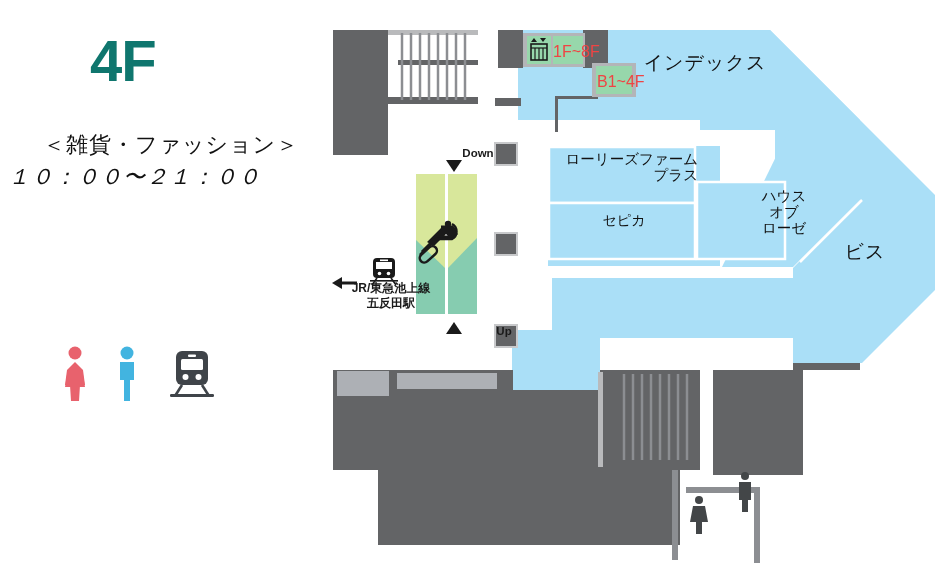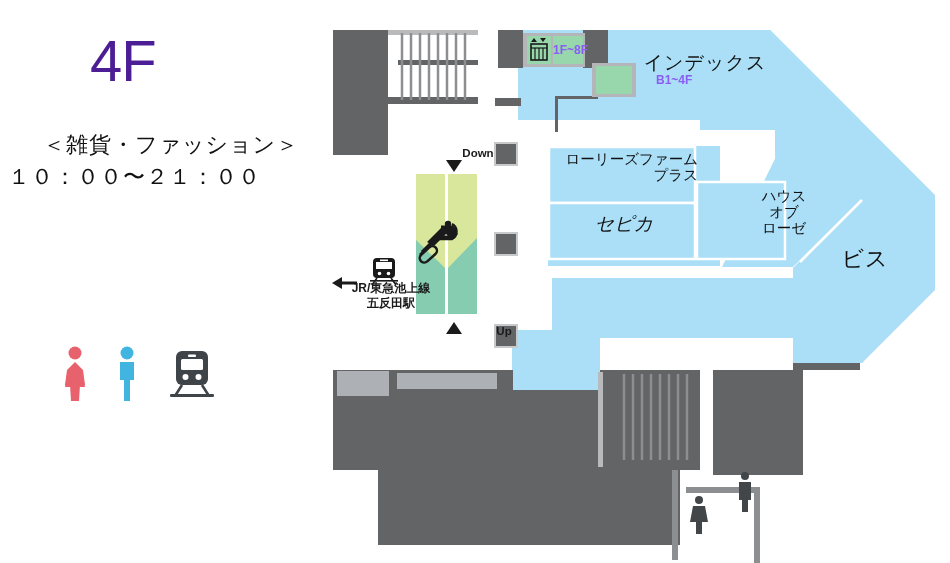--- a/index.html
+++ b/index.html
@@ -22,43 +22,44 @@
     left: 0;
     top: 0;
     width: 310px;
     height: 563px;
   }
   #floor-number {
     position: absolute;
     left: 90px;
     top: 32px;
     font-size: 58px;
-    font-weight: normal;
+    font-weight: bold;
     letter-spacing: -1px;
     line-height: 1;
-    color: #4c1d95;
+    color: #0f766e;
   }
   #category-label {
     position: absolute;
     left: 8px;
     top: 130px;
     font-size: 22px;
     letter-spacing: 1px;
     color: #111111;
     white-space: nowrap;
     margin-left: 35px;
   }
   #hours-label {
     position: absolute;
     left: 8px;
     top: 162px;
     font-size: 22px;
     letter-spacing: 1px;
     color: #111111;
     white-space: nowrap;
+    font-style: italic;
   }
   #legend-icons {
     position: absolute;
     left: 58px;
     top: 345px;
     width: 170px;
     height: 60px;
   }
   .legend-icon {
     position: absolute;
@@ -87,56 +88,55 @@
   }
   #shop-index-label {
     left: 640px;
     top: 52px;
     width: 130px;
     font-size: 19px;
     letter-spacing: 1px;
   }
   #shop-vis-label {
     left: 830px;
-    top: 247px;
+    top: 241px;
     width: 70px;
-    font-size: 22px;
+    font-size: 19px;
     letter-spacing: 1px;
   }
   #shop-lowrys-label {
     left: 550px;
     top: 151px;
     width: 148px;
     font-size: 14.5px;
     text-align: right;
   }
   #shop-sepika-label {
     left: 550px;
     top: 213px;
     width: 148px;
-    font-size: 19px;
-    font-style: italic;
+    font-size: 14px;
   }
   #shop-houseofrose-label {
     left: 700px;
     top: 188px;
     width: 80px;
     font-size: 14.5px;
     margin-left: 44px;
   }
   .elev-range {
     position: absolute;
-    font-size: 12px;
-    font-weight: bold;
-    color: #8b5cf6;
+    font-size: 16px;
+    font-weight: normal;
+    color: #ef4444;
     letter-spacing: 0px;
     white-space: nowrap;
   }
   #elev-top-range { left: 553px; top: 43px; }
-  #elev-mid-range { left: 612px; top: 73px; padding-left: 44px; }
+  #elev-mid-range { left: 597px; top: 73px; }
 
   .esc-dir {
     position: absolute;
     font-size: 11.5px;
     font-weight: bold;
     color: #1a1a1a;
     text-align: center;
     white-space: nowrap;
     margin-left: 24px;
   }

